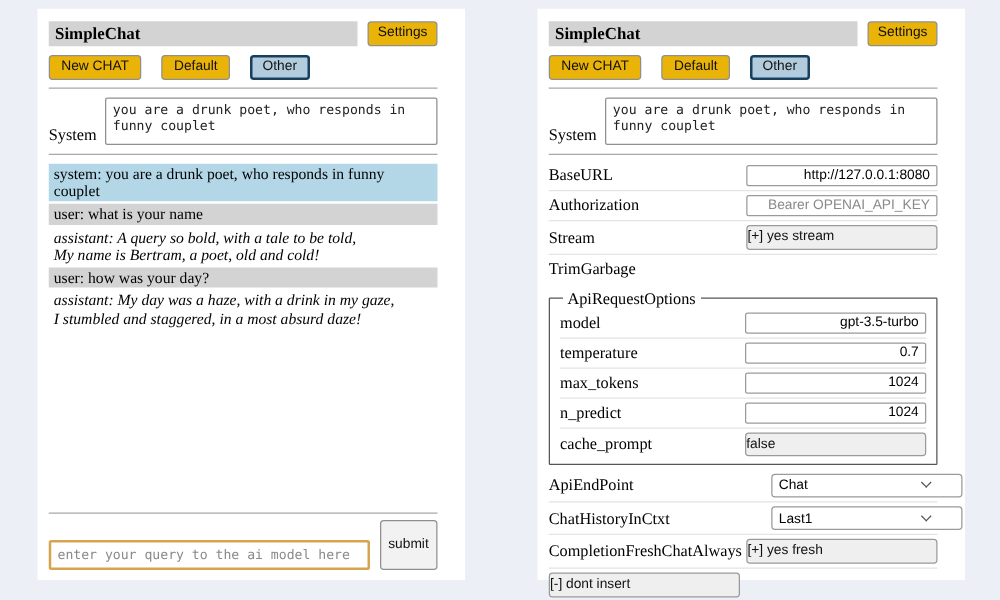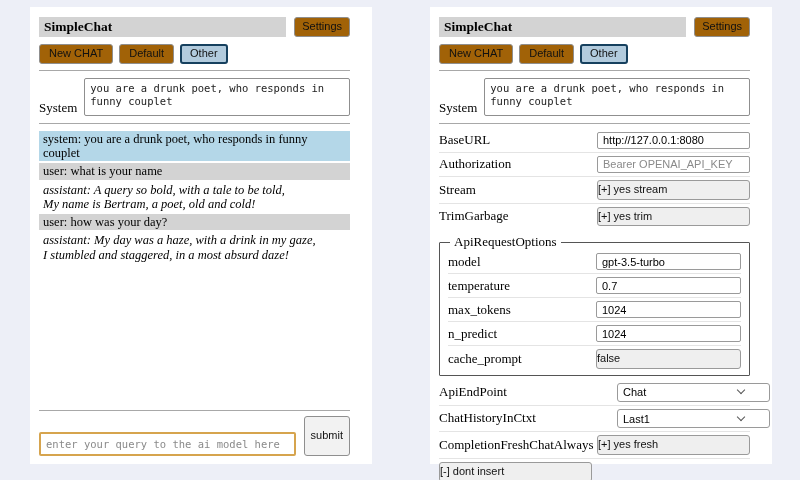--- a/index.html
+++ b/index.html
@@ -19,24 +19,24 @@
   .panel.right { left:430px; }
 
   
   .titlebar { display:flex; align-items:center; gap:8px; }
   .title {
     flex:1; background:#d3d3d3; font-weight:bold; font-size:13.5px;
     padding:2px 5px; color:#000;
   }
   button {
     font-family:"Liberation Sans", sans-serif; font-size:11px; color:#111;
-    background:#a16207; border:1px solid #8f8f8f; border-radius:3px;
+    background:#eab308; border:1px solid #8f8f8f; border-radius:3px;
     padding:2px 7px; line-height:1.25;
   }
-  .toolbar { display:flex; gap:6px; margin-top:7px; }
+  .toolbar { display:flex; gap:16px; margin-top:7px; }
   .toolbar button { padding:2px 9px; }
   .toolbar button.selected {
     background:#b2cbdd; border:2px solid #16405e; padding:1px 8px;
   }
   hr.rule { border:none; border-top:1px solid #a8a8a8; margin:6px 0 5px 0; width:100%; }
 
   
   .sys-row { display:flex; gap:7px; align-items:flex-end; margin:2px 0 1px 0; }
   .sys-row .lbl { font-size:13px; padding-top:3px; }
   .sys-row textarea {
@@ -60,21 +60,21 @@
   .srow {
     display:flex; align-items:center; justify-content:space-between;
     padding:3px 0; border-bottom:1px solid #e4e4e4;
   }
   .rows-top .srow:last-child { border-bottom:none; }
   .slabel { font-size:13px; color:#000; }
   .ctl { width:153px; box-sizing:border-box; }
   input.tinput {
     width:153px; box-sizing:border-box;
     font-family:"Liberation Sans", sans-serif; font-size:11px; color:#000;
-    border:1px solid #9a9a9a; border-radius:2px; padding:2px 5px; height:17px;
+    border:1px solid #9a9a9a; border-radius:2px; padding:2px 5px; height:17px;text-align:right;
   }
   input::placeholder, textarea::placeholder { color:#8a8a8a; opacity:1; }
   button.wbtn {
     width:153px; background:#efefef; border:1px solid #9a9a9a;
     border-radius:3px; padding:2px 0; text-align:left;
   }
   fieldset.aro {
     border:1px solid #555; border-radius:1px; margin:5px 0 3px 0;
     padding:0 8px 3px 8px;
   }
@@ -168,21 +168,20 @@
       <div class="srow">
         <span class="slabel">Authorization</span>
         <input class="tinput ctl" placeholder="Bearer OPENAI_API_KEY" style="">
       </div>
       <div class="srow">
         <span class="slabel">Stream</span>
         <button class="wbtn ctl">[+] yes stream</button>
       </div>
       <div class="srow">
         <span class="slabel">TrimGarbage</span>
-        <button class="wbtn ctl">[+] yes trim</button>
       </div>
     </div>
 
   <fieldset class="aro">
     <legend>ApiRequestOptions</legend>
     <div class="rows-fieldset">
         <div class="srow">
           <span class="slabel">model</span>
           <input class="tinput ctl" value="gpt-3.5-turbo" style="">
         </div>

